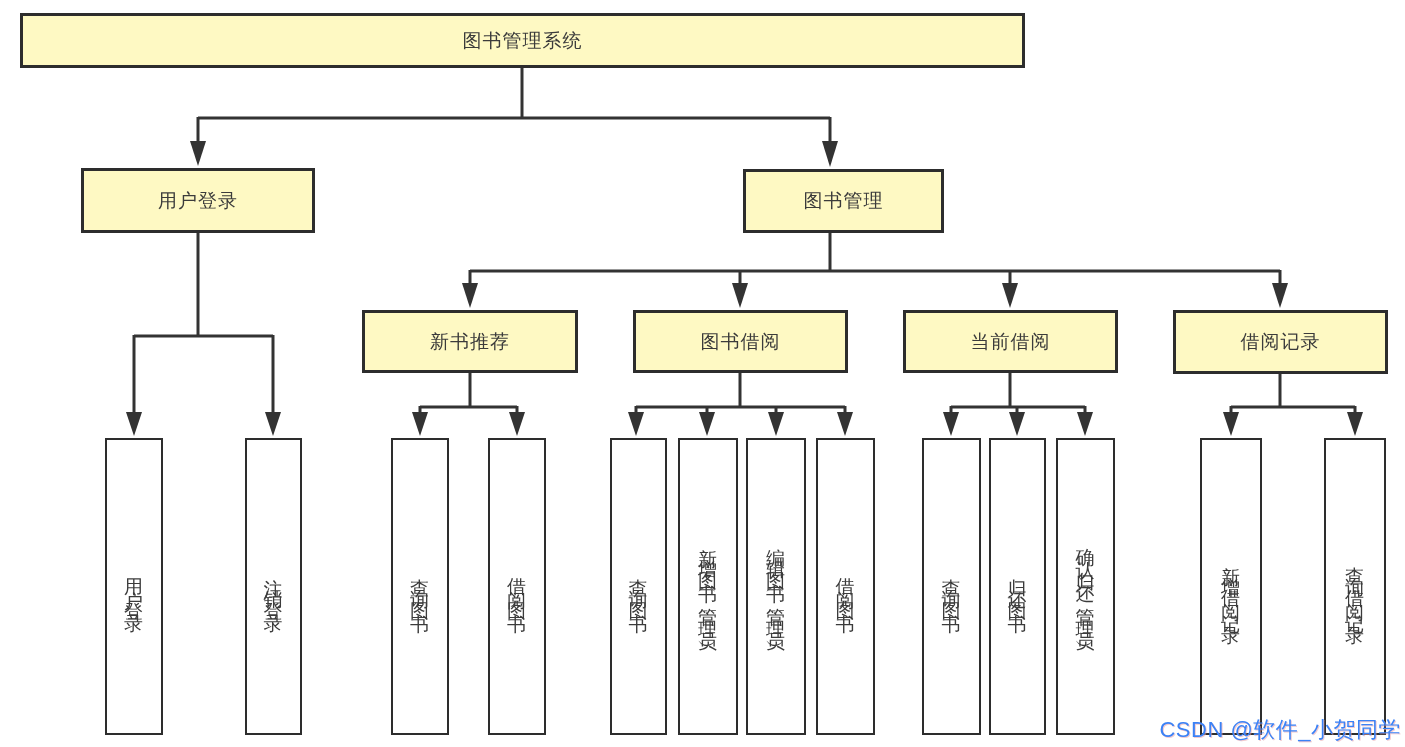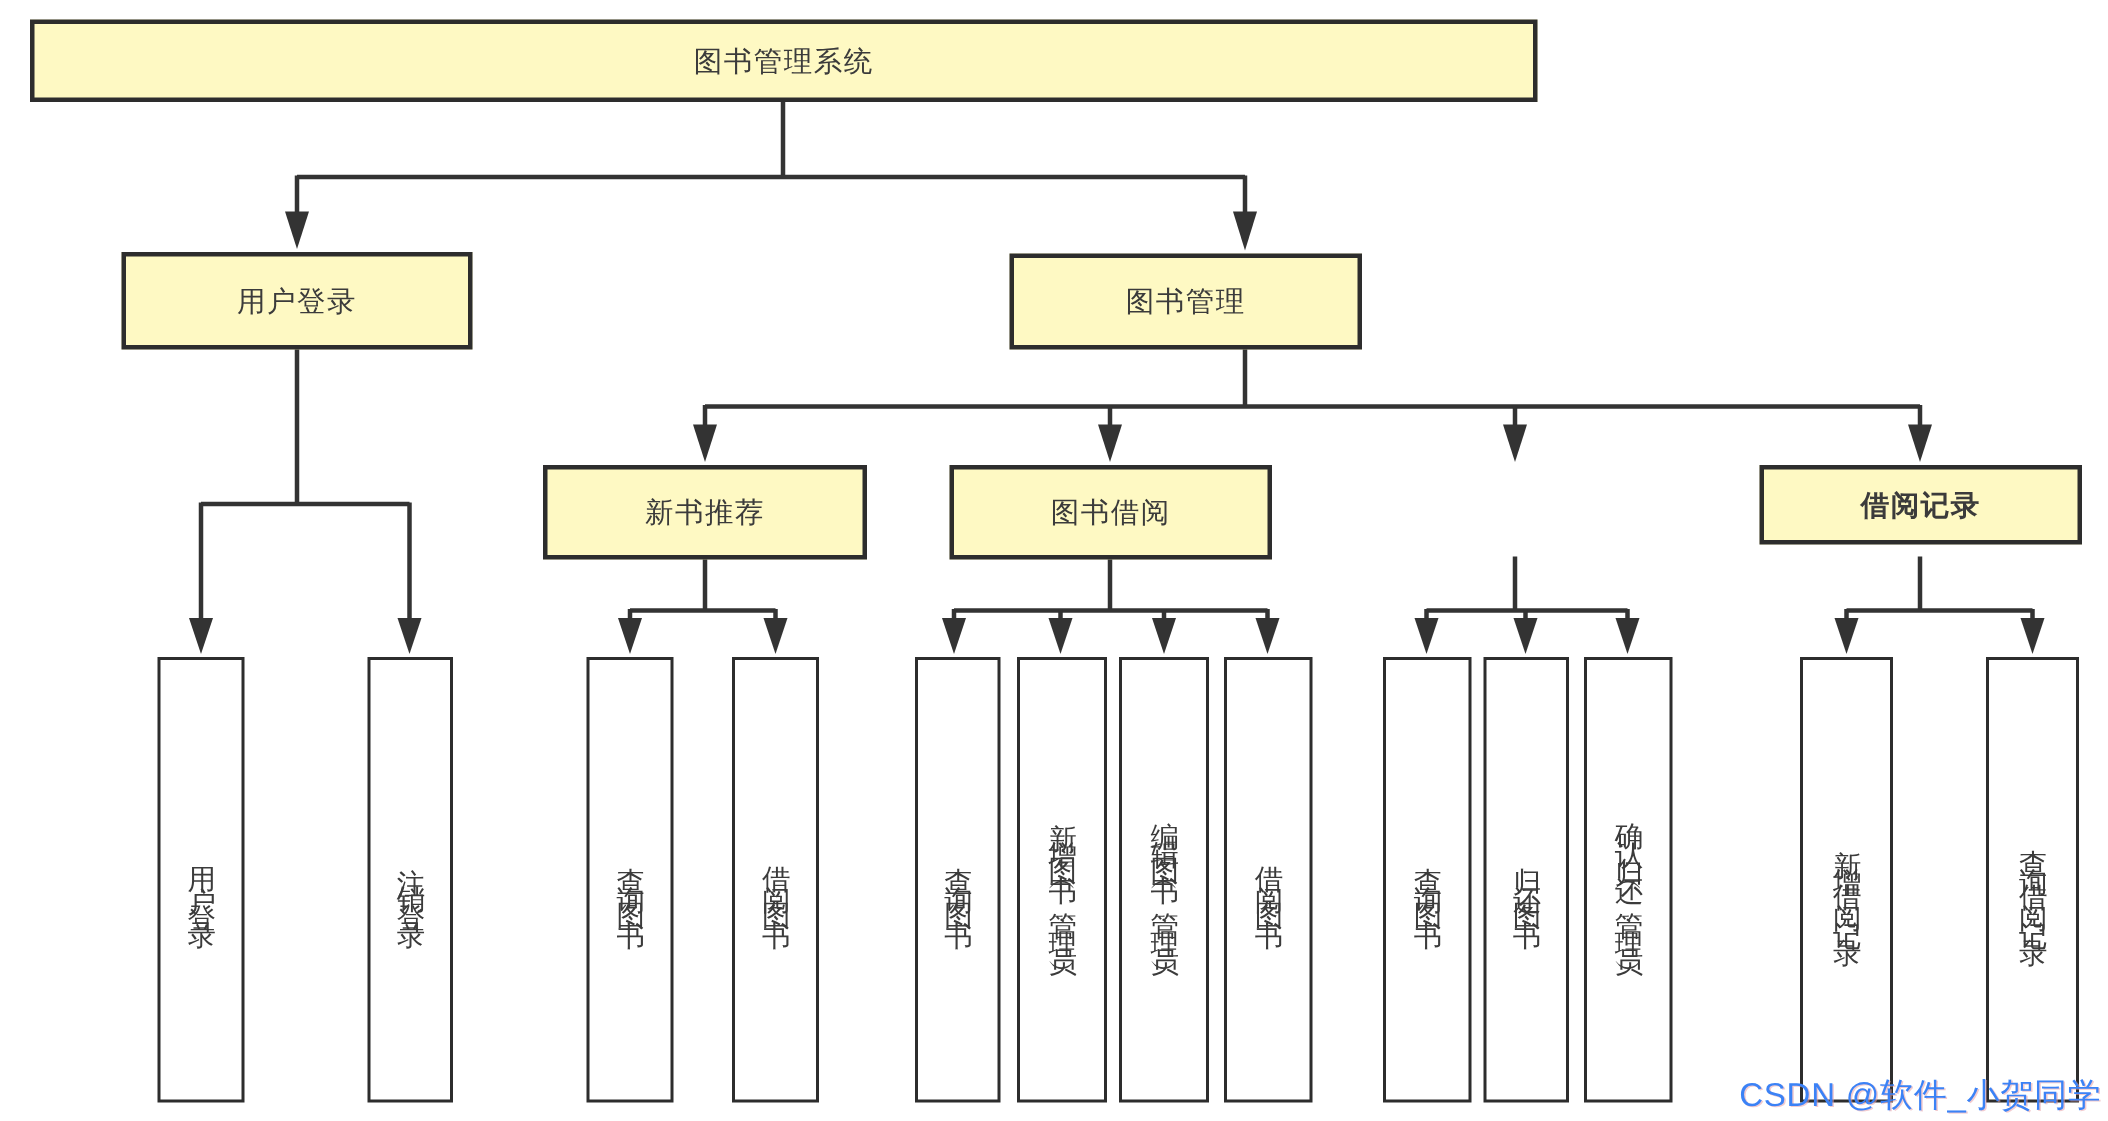--- a/index.html
+++ b/index.html
@@ -94,25 +94,26 @@
       <path d="M1231,406 V414" fill="none"></path>
       <polygon points="1223,412 1239,412 1231,436" stroke="none"></polygon>
       <path d="M1355,406 V414" fill="none"></path>
       <polygon points="1347,412 1363,412 1355,436" stroke="none"></polygon>
     </g>
   </svg>
 
   <div class="hbox" style="left:20px; top:13px; width:1005px; height:55px;">图书管理系统</div>
 
   <div class="hbox" style="left:81px; top:168px; width:234px; height:65px;">用户登录</div>
-  <div class="hbox" style="left:673px; top:169px; width:235px; height:64px;">图书管理</div>
+  <div class="hbox" style="left:743px; top:169px; width:201px; height:64px;">图书管理</div>
 
   <div class="hbox" style="left:633px; top:310px; width:215px; height:63px;">图书借阅</div>
   <div class="hbox" style="left:362px; top:310px; width:216px; height:63px;">新书推荐</div>
-  <div class="hbox" style="left:1173px; top:310px; width:215px; height:53px;font-weight:bold;">借阅记录</div>
+  <div class="hbox" style="left:903px; top:310px; width:215px; height:63px;">当前借阅</div>
+  <div class="hbox" style="left:1173px; top:310px; width:215px; height:64px;">借阅记录</div>
 
   <div class="vbox" style="left:105px; top:438px; width:58px; height:297px;">
     <span>用户登录</span>
   </div>
   <div class="vbox" style="left:245px; top:438px; width:57px; height:297px;">
     <span>注销登录</span>
   </div>
 
   <div class="vbox" style="left:391px; top:438px; width:58px; height:297px;">
     <span>查询图书</span>

